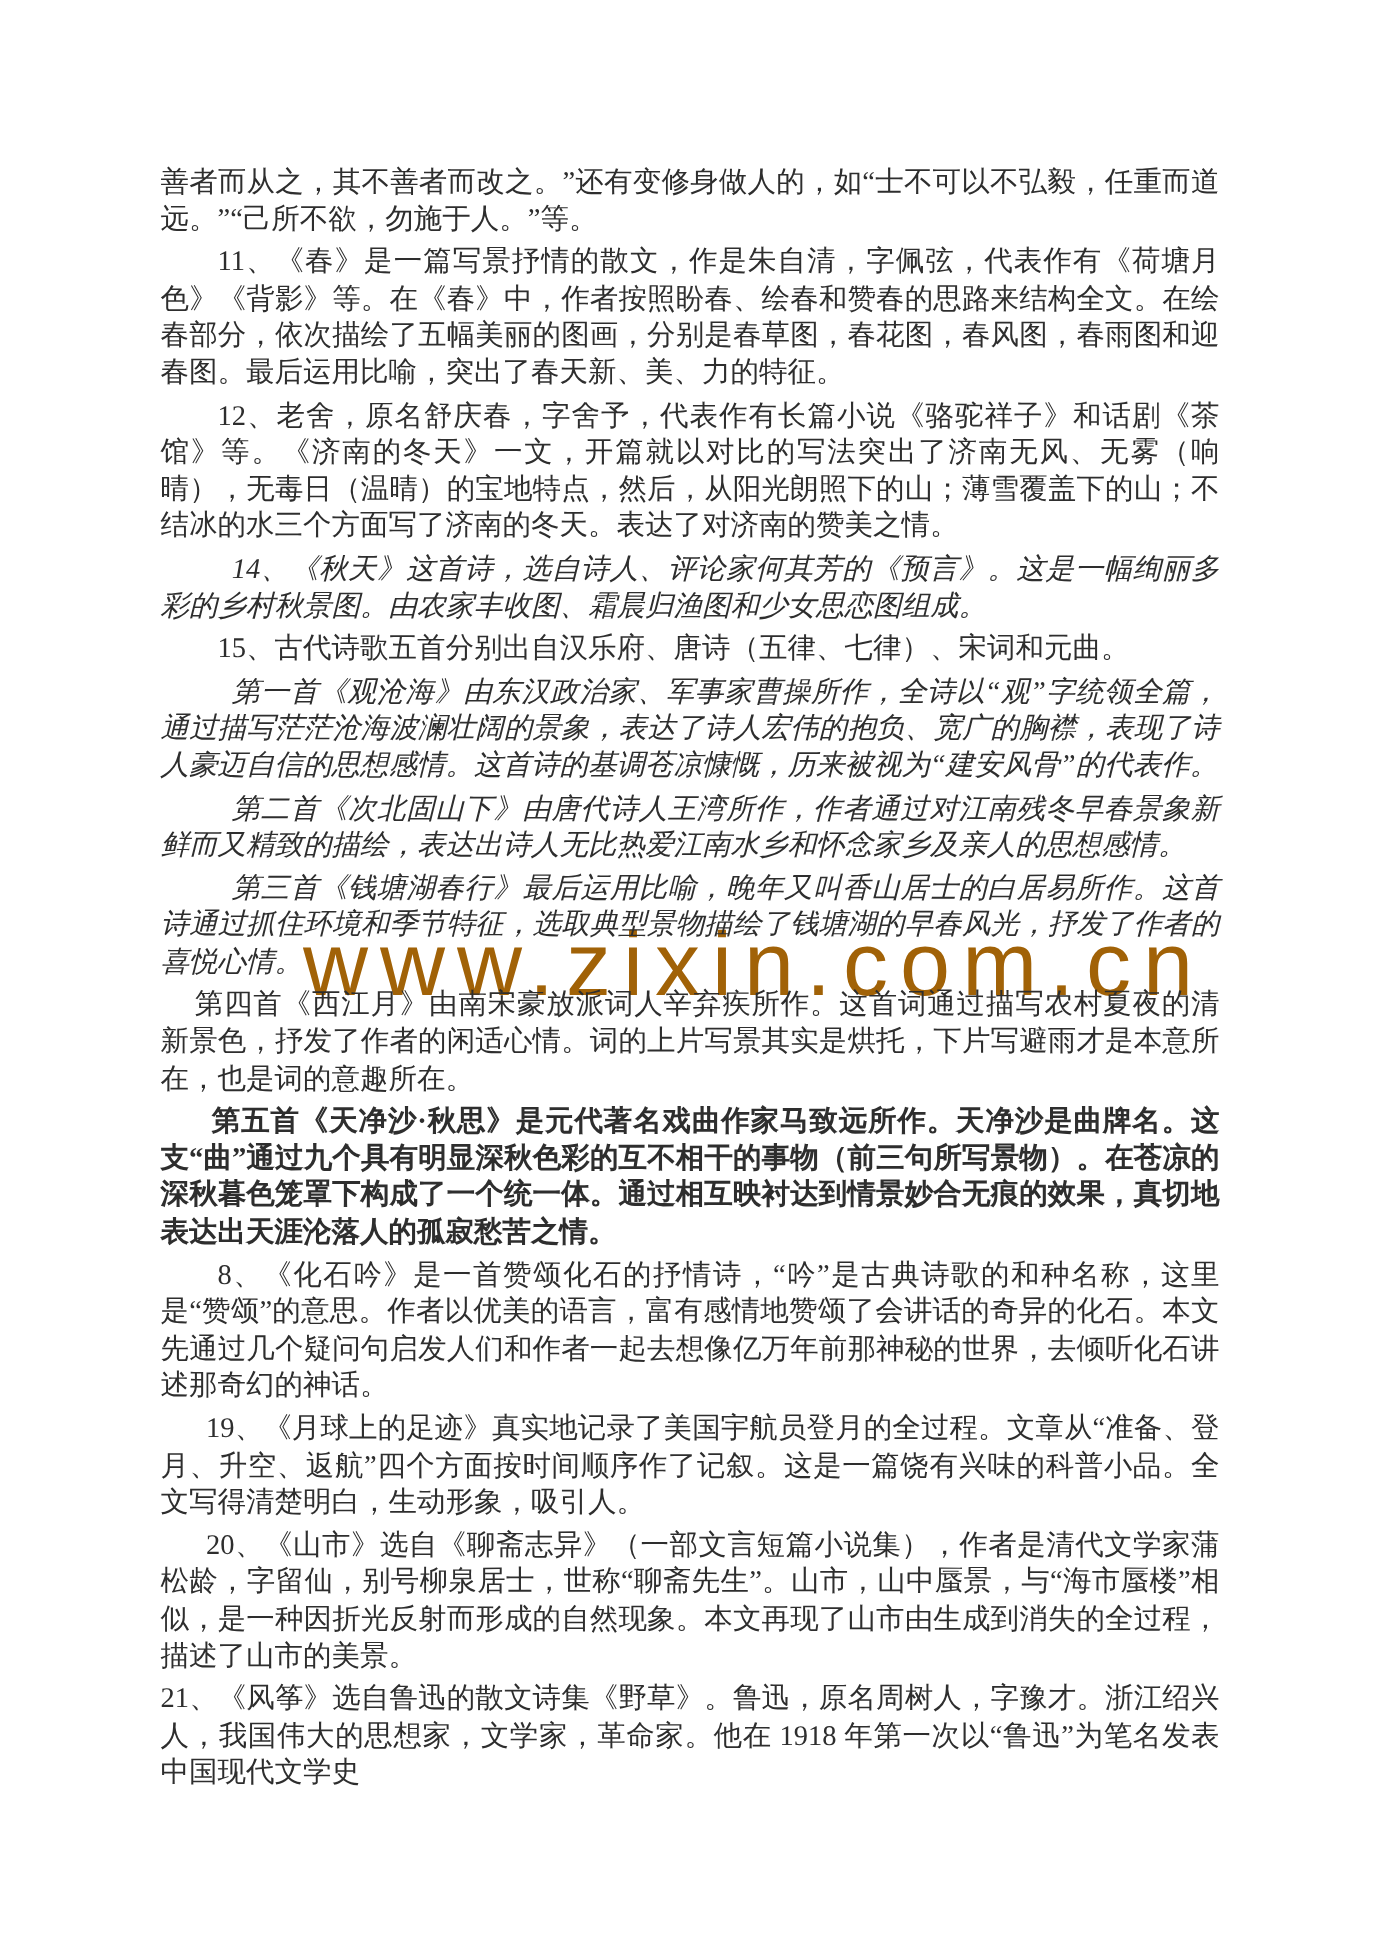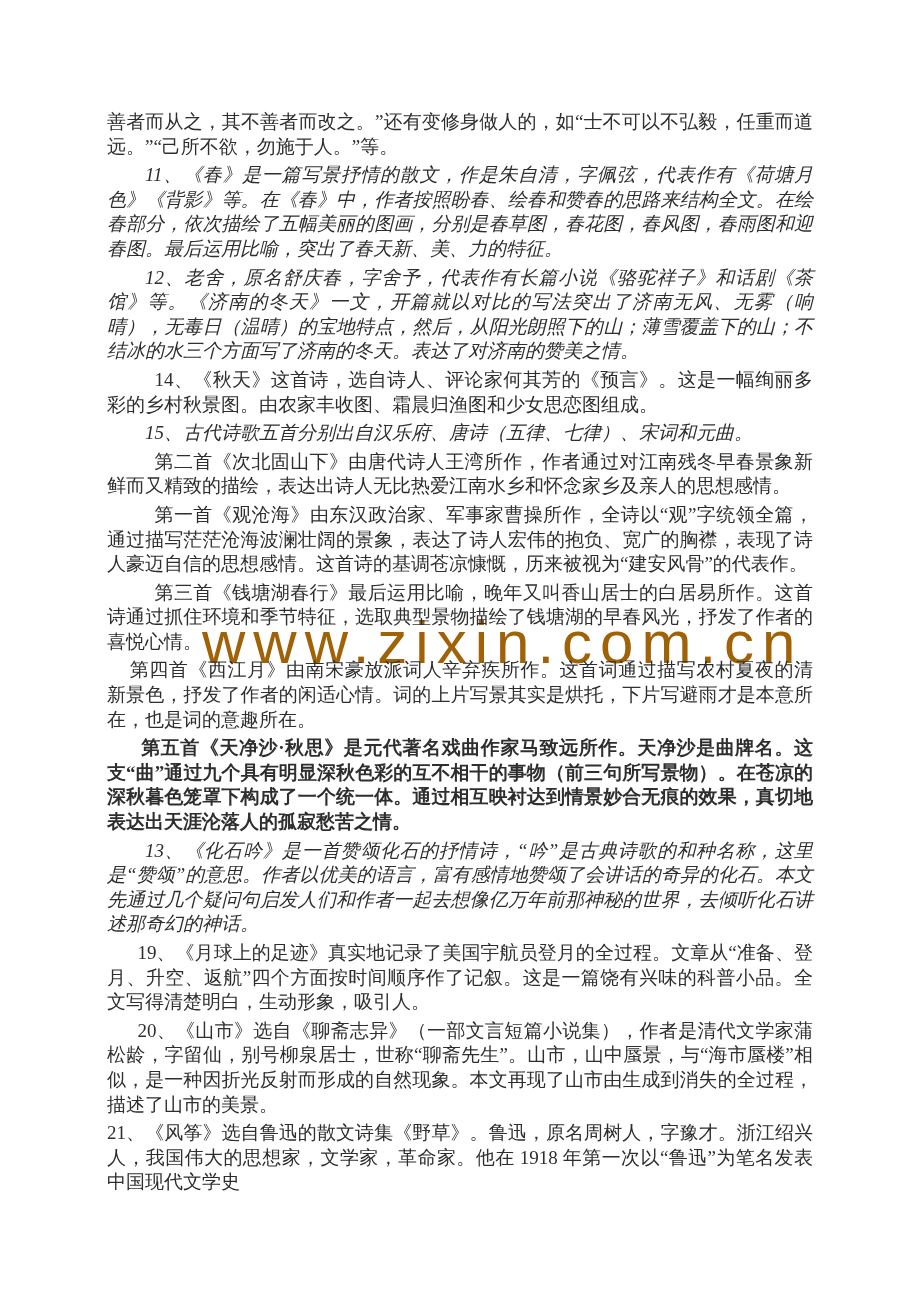--- a/index.html
+++ b/index.html
@@ -27,22 +27,22 @@
   }
   .content p {
     margin: 4px;
     padding: 0;
     word-break: break-all;
   }
   .ind-0   { text-indent: 0; }
   .ind-12  { text-indent: 1.2em; }
   .ind-16  { text-indent: 1.6em; }
   .ind-18  { text-indent: 1.8em; font-weight: bold; }
-  .ind-20  { text-indent: 2em; font-style: italic; }
-  .ind-25  { text-indent: 2.5em; }
+  .ind-20  { text-indent: 2em; }
+  .ind-25  { text-indent: 2.5em; font-style: italic; }
   .watermark {
     position: absolute;
     z-index: 0;
     left: 202px;
     top: 608px;
     font-family: "Liberation Sans", "DejaVu Sans", sans-serif;
     font-size: 60px;
     letter-spacing: 8px;
     color: #a16207;
     white-space: nowrap;
@@ -55,24 +55,24 @@
 <div class="page">
 
   <div class="watermark">www.zixin.com.cn</div>
 
   <div class="content">
     <p class="ind-0">善者而从之，其不善者而改之。”还有变修身做人的，如“士不可以不弘毅，任重而道远。”“己所不欲，勿施于人。”等。</p>
     <p class="ind-20">11、《春》是一篇写景抒情的散文，作是朱自清，字佩弦，代表作有《荷塘月色》《背影》等。在《春》中，作者按照盼春、绘春和赞春的思路来结构全文。在绘春部分，依次描绘了五幅美丽的图画，分别是春草图，春花图，春风图，春雨图和迎春图。最后运用比喻，突出了春天新、美、力的特征。</p>
     <p class="ind-20">12、老舍，原名舒庆春，字舍予，代表作有长篇小说《骆驼祥子》和话剧《茶馆》等。《济南的冬天》一文，开篇就以对比的写法突出了济南无风、无雾（响晴），无毒日（温晴）的宝地特点，然后，从阳光朗照下的山；薄雪覆盖下的山；不结冰的水三个方面写了济南的冬天。表达了对济南的赞美之情。</p>
     <p class="ind-25">14、《秋天》这首诗，选自诗人、评论家何其芳的《预言》。这是一幅绚丽多彩的乡村秋景图。由农家丰收图、霜晨归渔图和少女思恋图组成。</p>
     <p class="ind-20">15、古代诗歌五首分别出自汉乐府、唐诗（五律、七律）、宋词和元曲。</p>
+    <p class="ind-25">第一首《观沧海》由东汉政治家、军事家曹操所作，全诗以“观”字统领全篇，通过描写茫茫沧海波澜壮阔的景象，表达了诗人宏伟的抱负、宽广的胸襟，表现了诗人豪迈自信的思想感情。这首诗的基调苍凉慷慨，历来被视为“建安风骨”的代表作。</p>
     <p class="ind-25">第二首《次北固山下》由唐代诗人王湾所作，作者通过对江南残冬早春景象新鲜而又精致的描绘，表达出诗人无比热爱江南水乡和怀念家乡及亲人的思想感情。</p>
-    <p class="ind-25">第一首《观沧海》由东汉政治家、军事家曹操所作，全诗以“观”字统领全篇，通过描写茫茫沧海波澜壮阔的景象，表达了诗人宏伟的抱负、宽广的胸襟，表现了诗人豪迈自信的思想感情。这首诗的基调苍凉慷慨，历来被视为“建安风骨”的代表作。</p>
     <p class="ind-25">第三首《钱塘湖春行》最后运用比喻，晚年又叫香山居士的白居易所作。这首诗通过抓住环境和季节特征，选取典型景物描绘了钱塘湖的早春风光，抒发了作者的喜悦心情。</p>
     <p class="ind-12">第四首《西江月》由南宋豪放派词人辛弃疾所作。这首词通过描写农村夏夜的清新景色，抒发了作者的闲适心情。词的上片写景其实是烘托，下片写避雨才是本意所在，也是词的意趣所在。</p>
     <p class="ind-18">第五首《天净沙·秋思》是元代著名戏曲作家马致远所作。天净沙是曲牌名。这支“曲”通过九个具有明显深秋色彩的互不相干的事物（前三句所写景物）。在苍凉的深秋暮色笼罩下构成了一个统一体。通过相互映衬达到情景妙合无痕的效果，真切地表达出天涯沦落人的孤寂愁苦之情。</p>
-    <p class="ind-20">13、《化石吟》是一首赞颂化石的抒情诗，“吟”是古典诗歌的和种名称，这里是“赞颂”的意思。作者以优美的语言，富有感情地赞颂了会讲话的奇异的化石。本文先通过几个疑问句启发人们和作者一起去想像亿万年前那神秘的世界，去倾听化石讲述那奇幻的神话。</p>
+    <p class="ind-20">8、《化石吟》是一首赞颂化石的抒情诗，“吟”是古典诗歌的和种名称，这里是“赞颂”的意思。作者以优美的语言，富有感情地赞颂了会讲话的奇异的化石。本文先通过几个疑问句启发人们和作者一起去想像亿万年前那神秘的世界，去倾听化石讲述那奇幻的神话。</p>
     <p class="ind-16">19、《月球上的足迹》真实地记录了美国宇航员登月的全过程。文章从“准备、登月、升空、返航”四个方面按时间顺序作了记叙。这是一篇饶有兴味的科普小品。全文写得清楚明白，生动形象，吸引人。</p>
     <p class="ind-16">20、《山市》选自《聊斋志异》（一部文言短篇小说集），作者是清代文学家蒲松龄，字留仙，别号柳泉居士，世称“聊斋先生”。山市，山中蜃景，与“海市蜃楼”相似，是一种因折光反射而形成的自然现象。本文再现了山市由生成到消失的全过程，描述了山市的美景。</p>
     <p class="ind-0">21、《风筝》选自鲁迅的散文诗集《野草》。鲁迅，原名周树人，字豫才。浙江绍兴人，我国伟大的思想家，文学家，革命家。他在 1918 年第一次以“鲁迅”为笔名发表中国现代文学史</p>
   </div>
 
 </div>
 
 </body></html>

